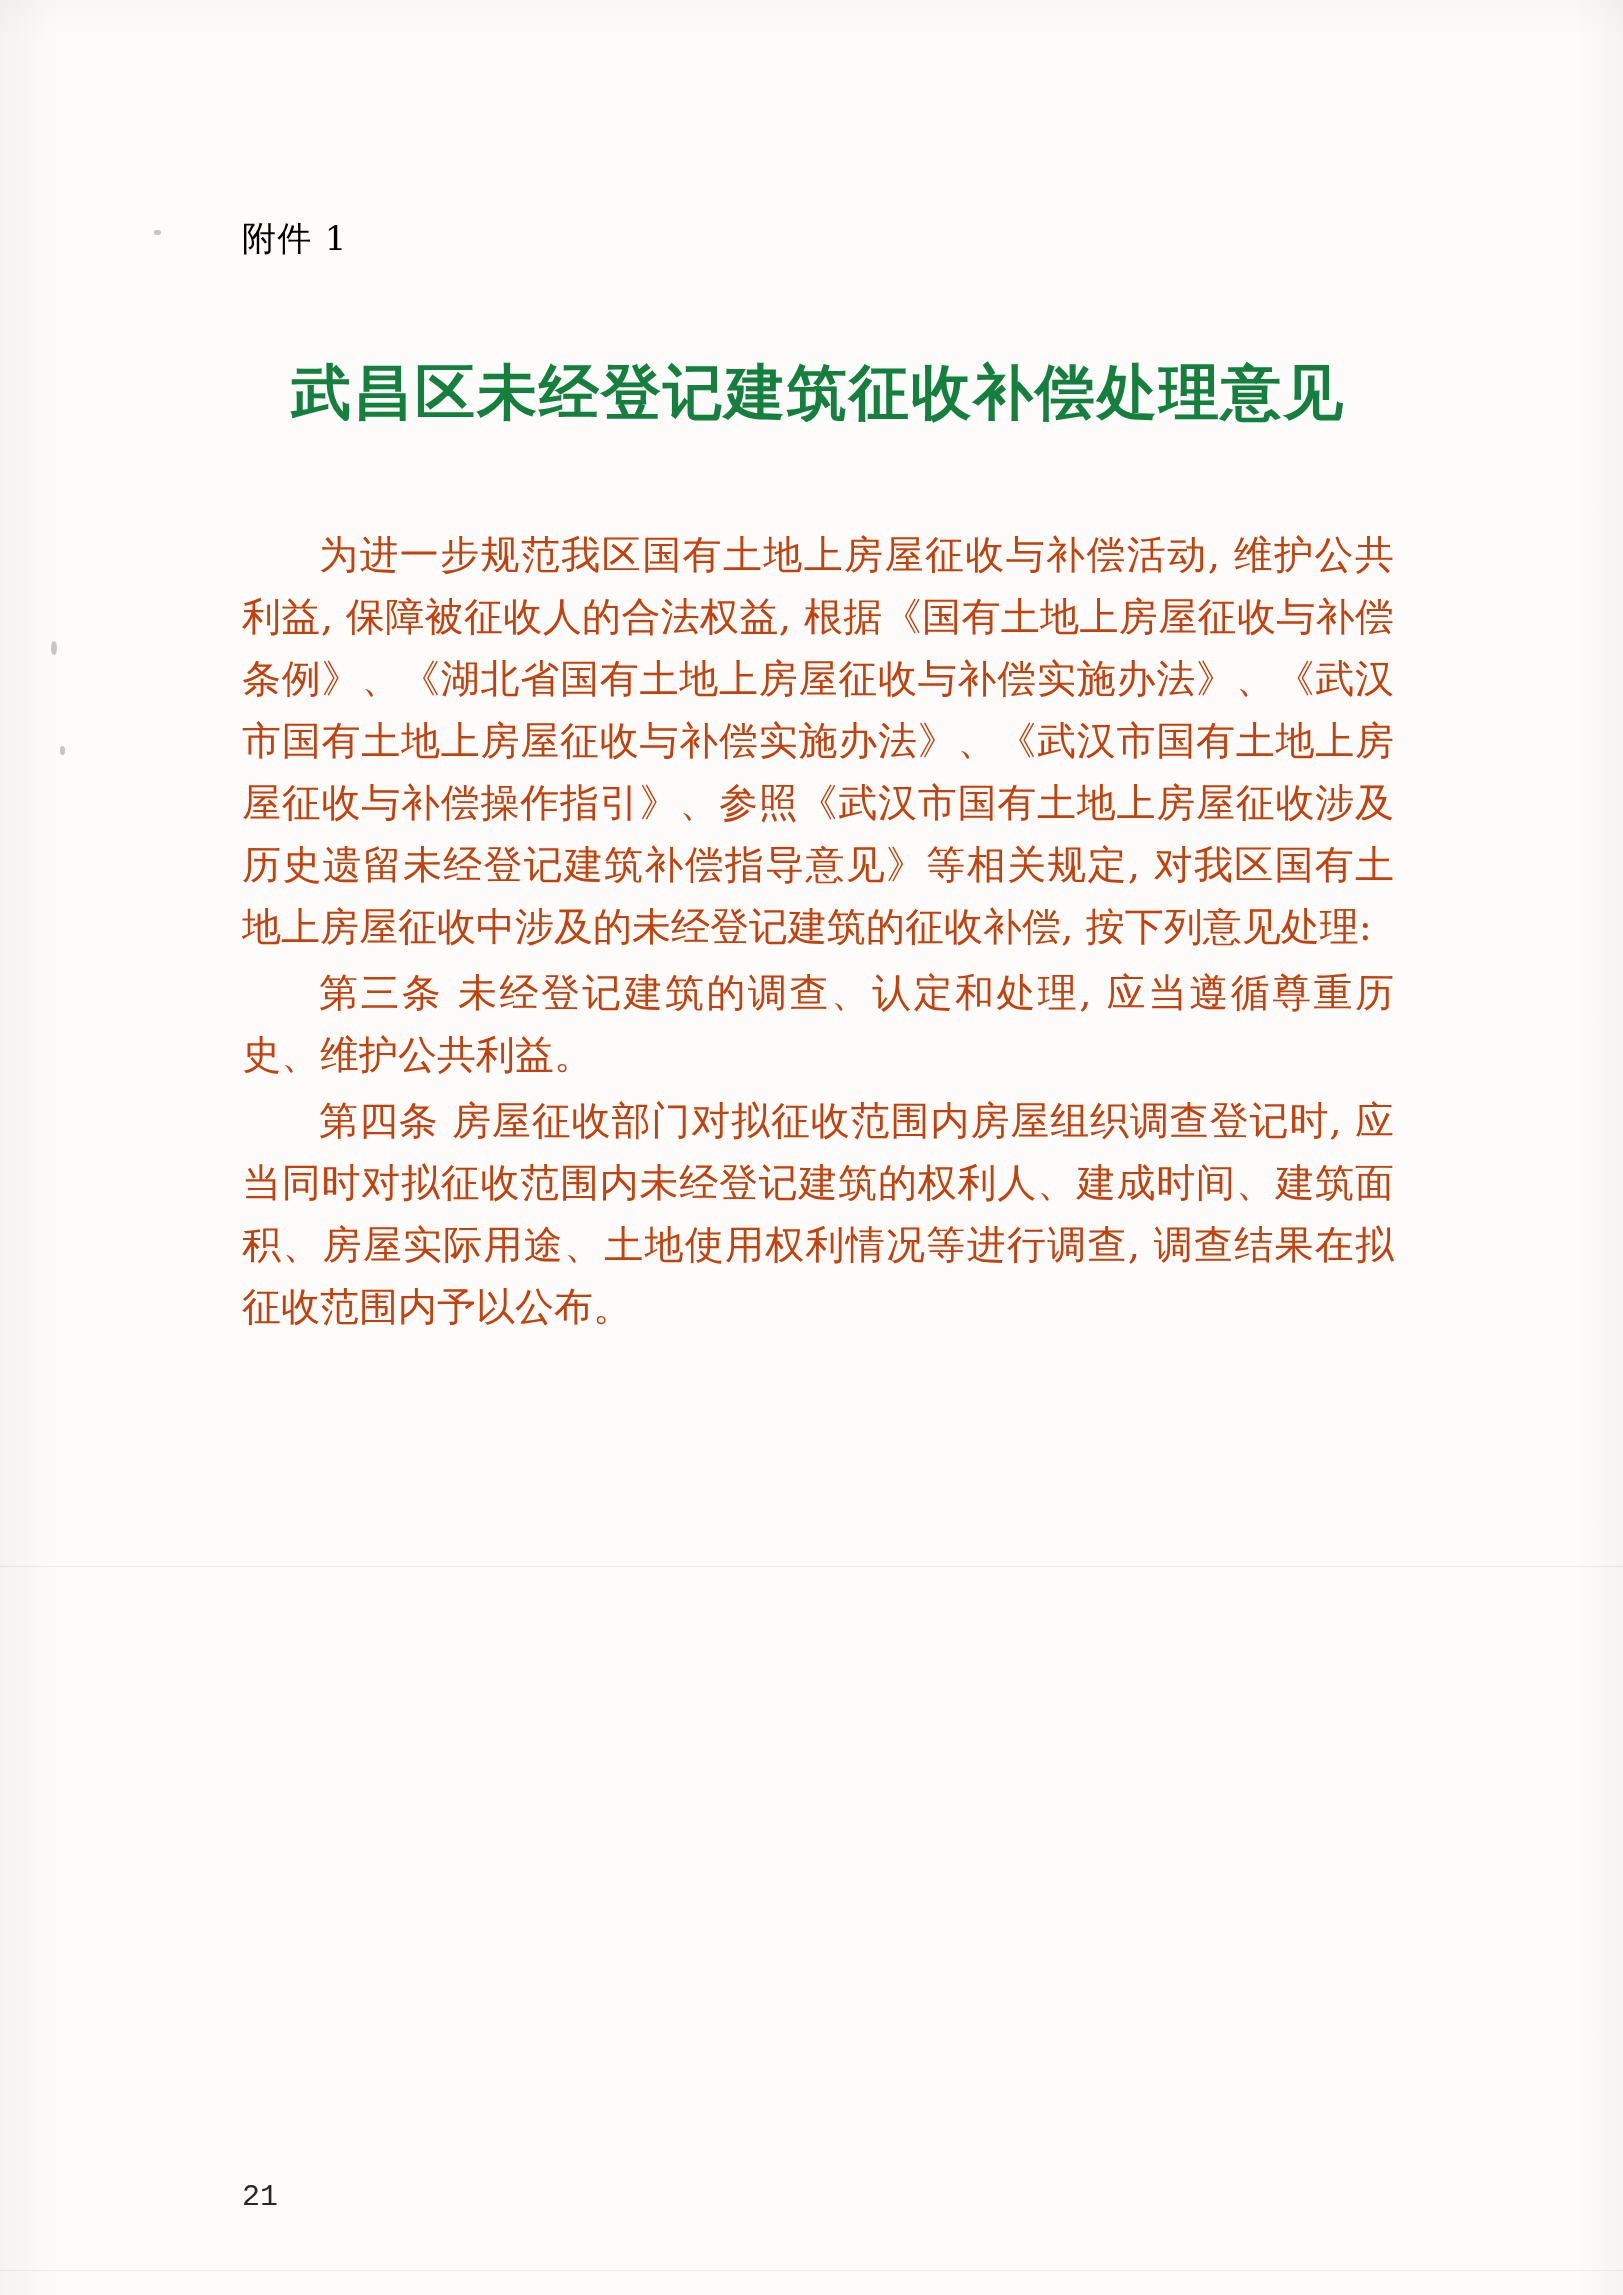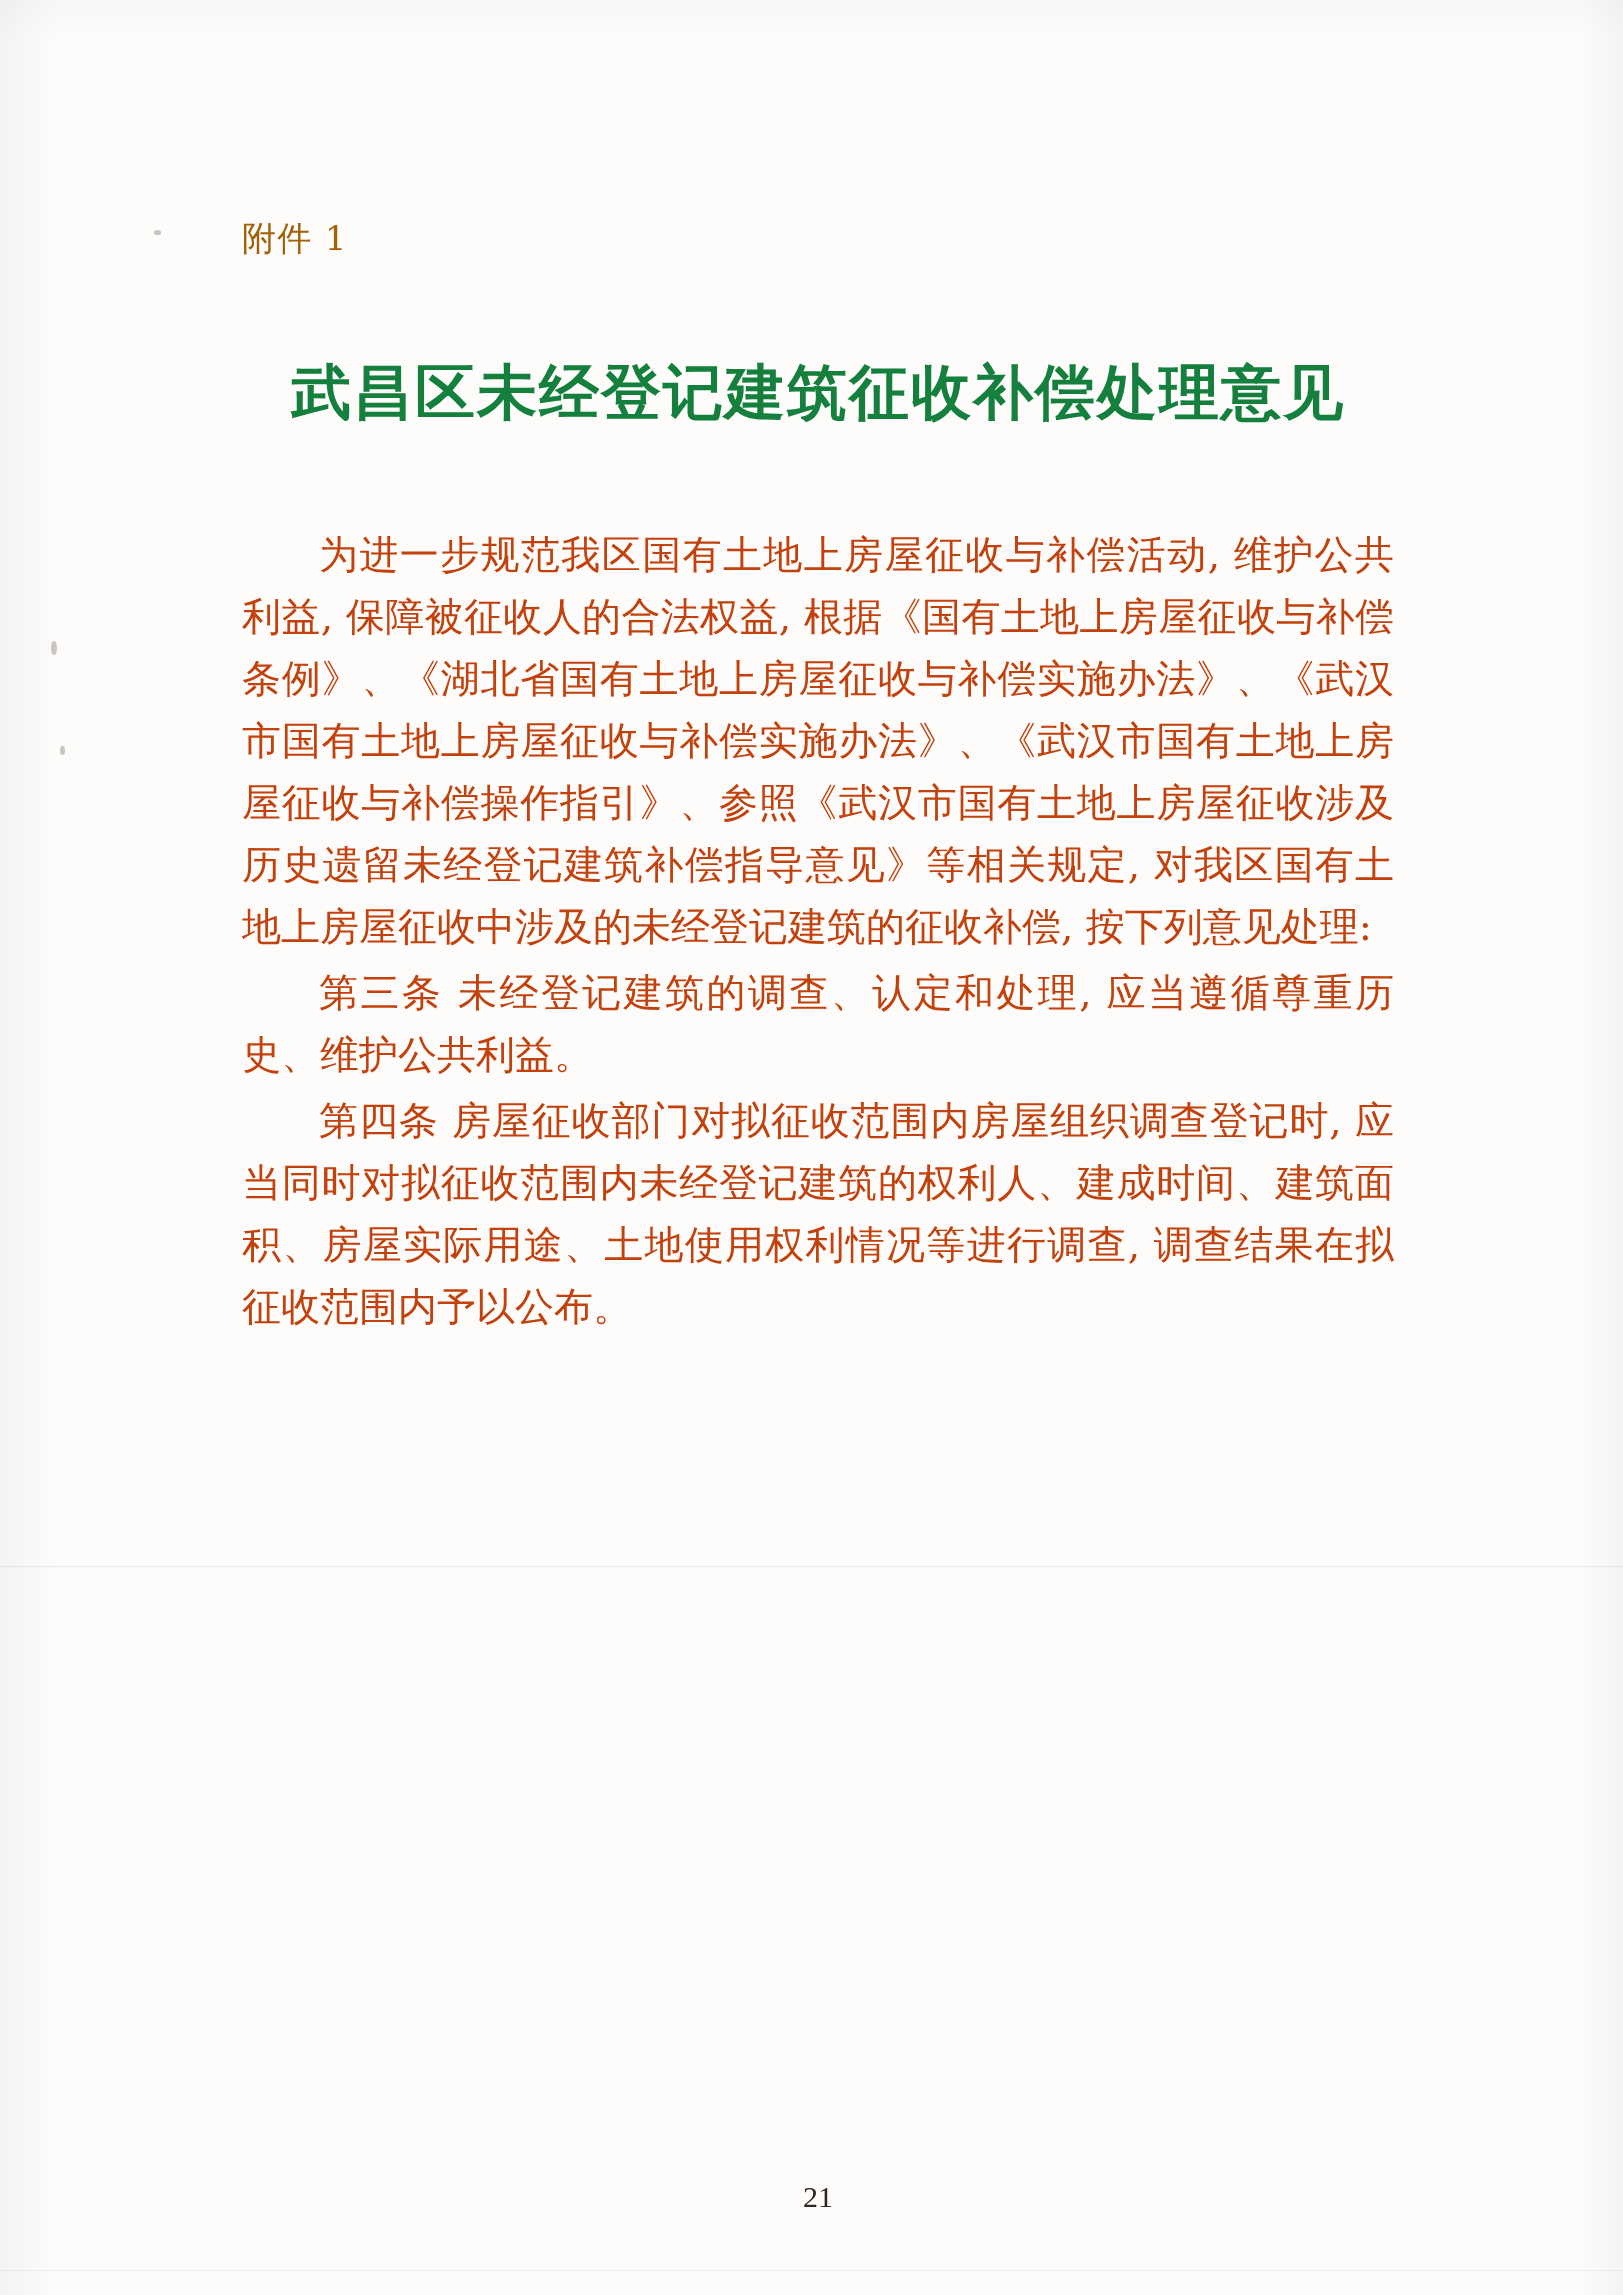--- a/index.html
+++ b/index.html
@@ -51,21 +51,21 @@
     top: 0;
     width: 1152px;
   }
 
   .attachment-label {
     position: absolute;
     left: 0;
     top: 216px;
     font-size: 34px;
     letter-spacing: 1.3px;
-    color: #a16207;
+    color: #000000;
     font-family: "DejaVu Serif", "Liberation Serif", serif;
   }
 
   .doc-title {
     position: absolute;
     left: 0;
     top: 353px;
     width: 1152px;
     text-align: center;
     font-size: 60px;
@@ -91,24 +91,23 @@
     text-justify: inter-ideograph;
     margin: 0 0 3.9px 0;
     font-family: "DejaVu Serif", "Liberation Serif", serif;
   }
 
   .page-number {
     position: absolute;
     left: 0;
     top: 2180px;
     width: 1152px;
-    text-align: center;
     font-size: 30px;
     color: #2a2623;
-    font-family: Liberation Serif, serif;
+    font-family: Liberation Mono, monospace;
   }
 </style>
 </head>
 <body>
 
 <div class="page">
 
   <div class="scan-seam s1"></div>
   <div class="scan-seam s2"></div>
 

